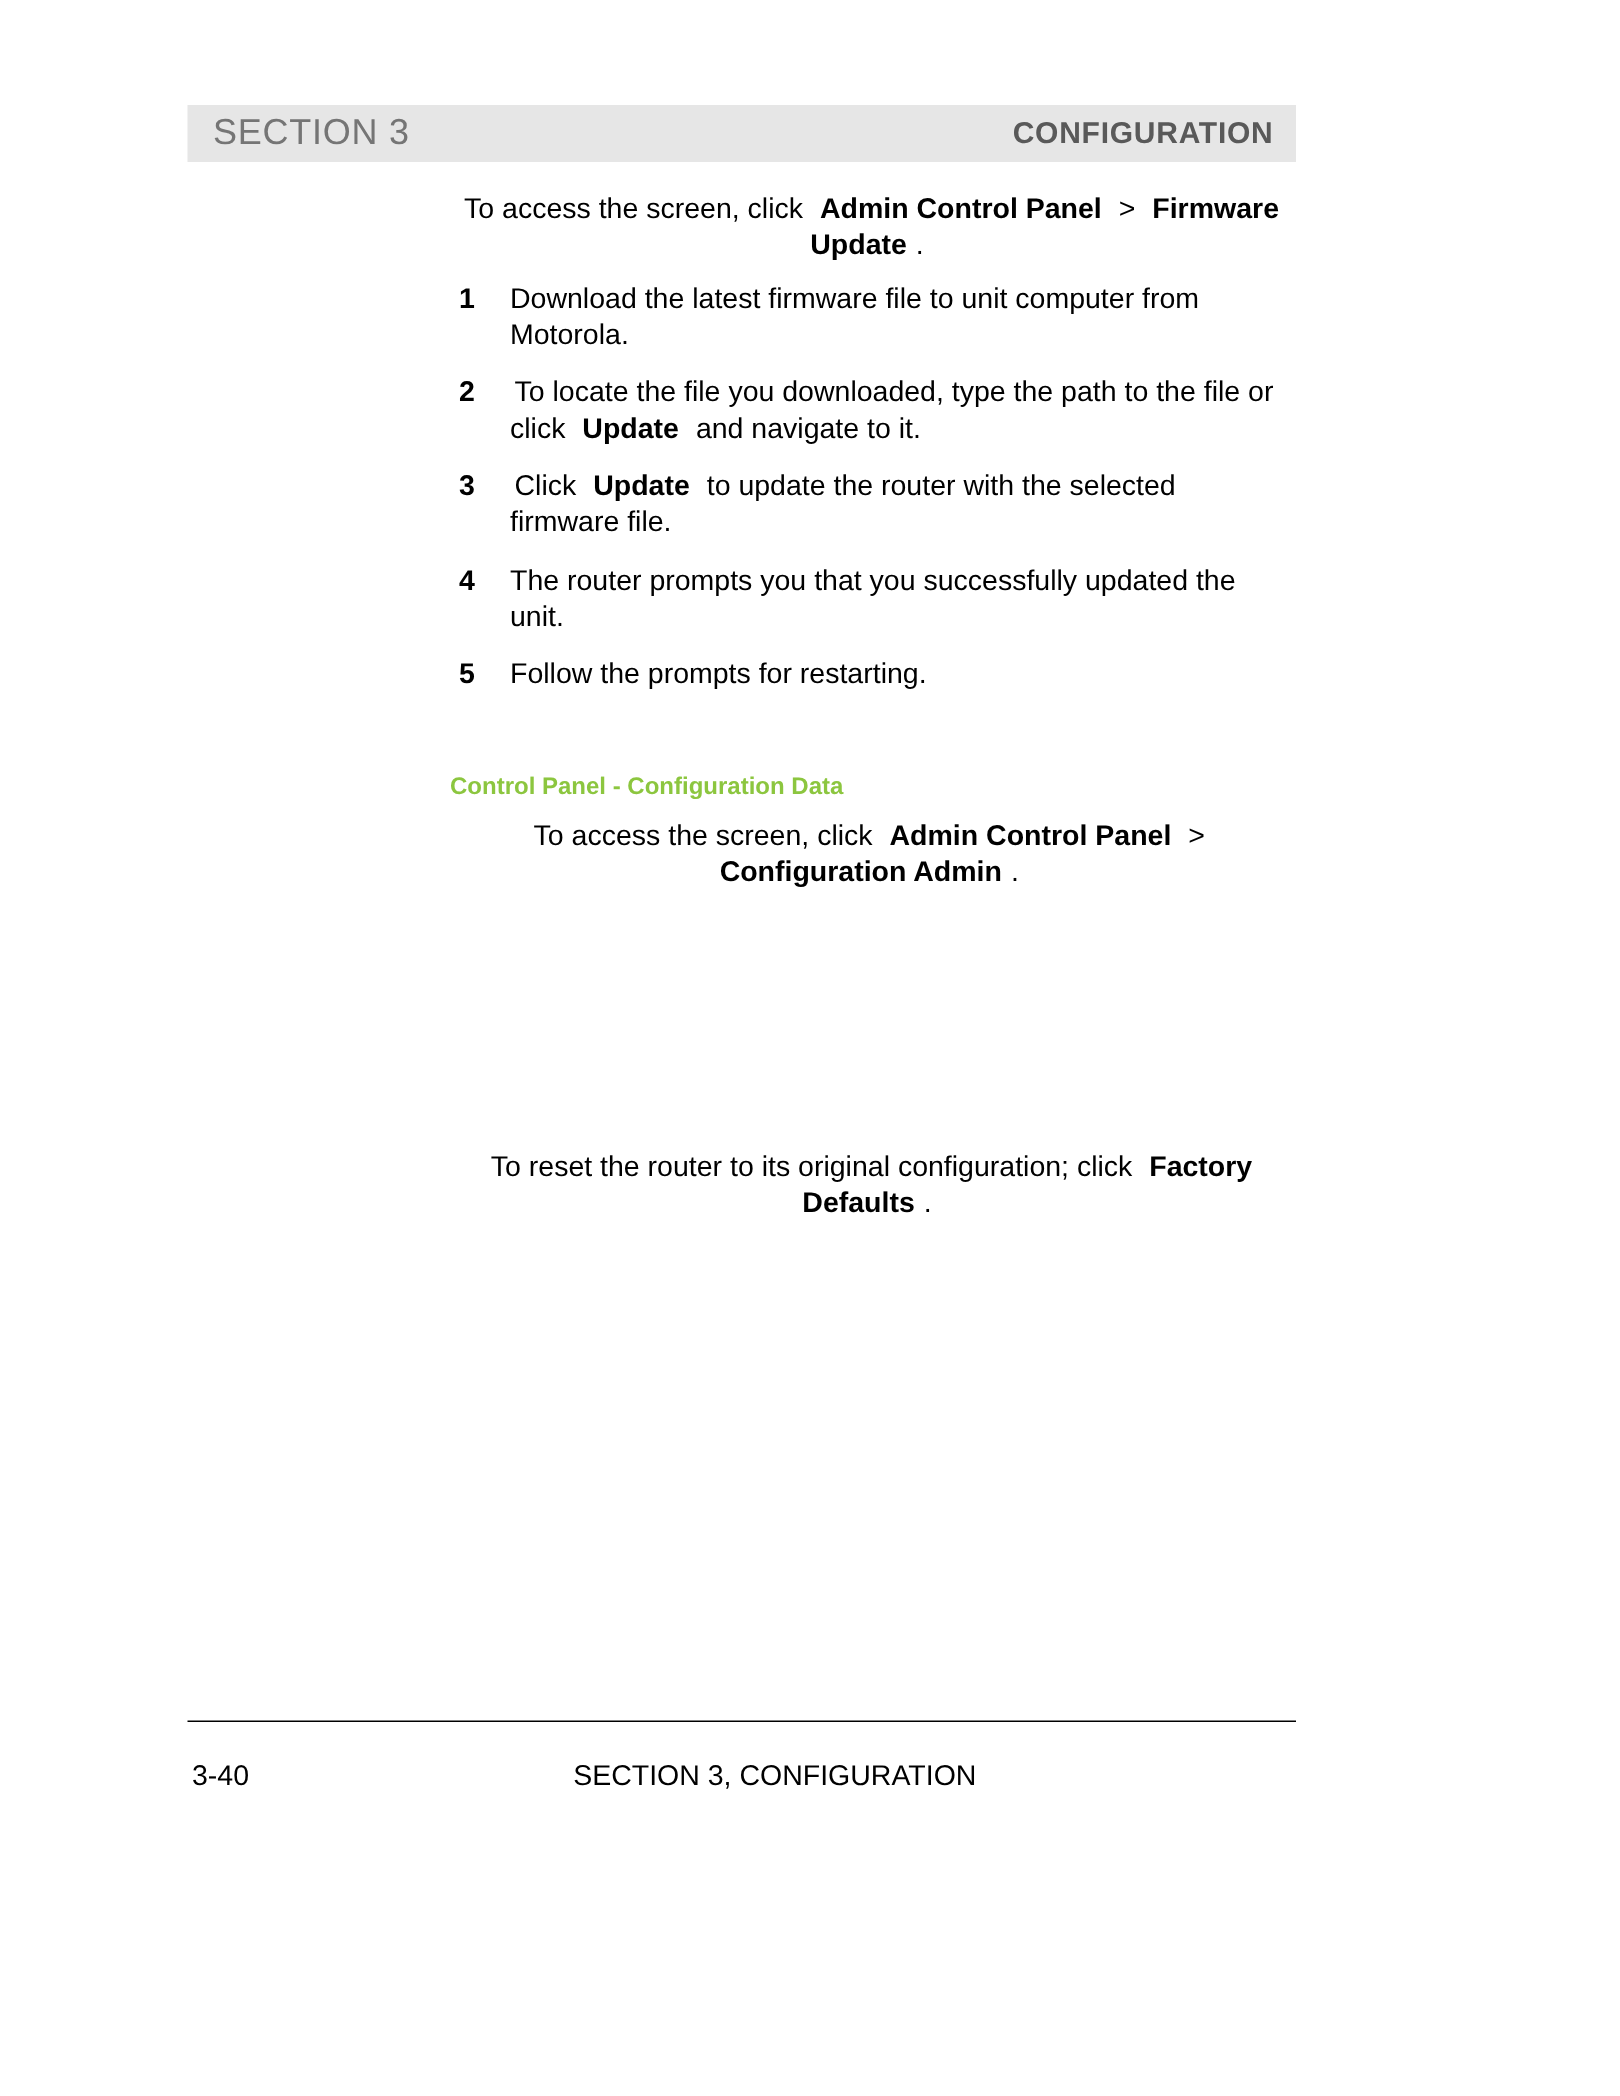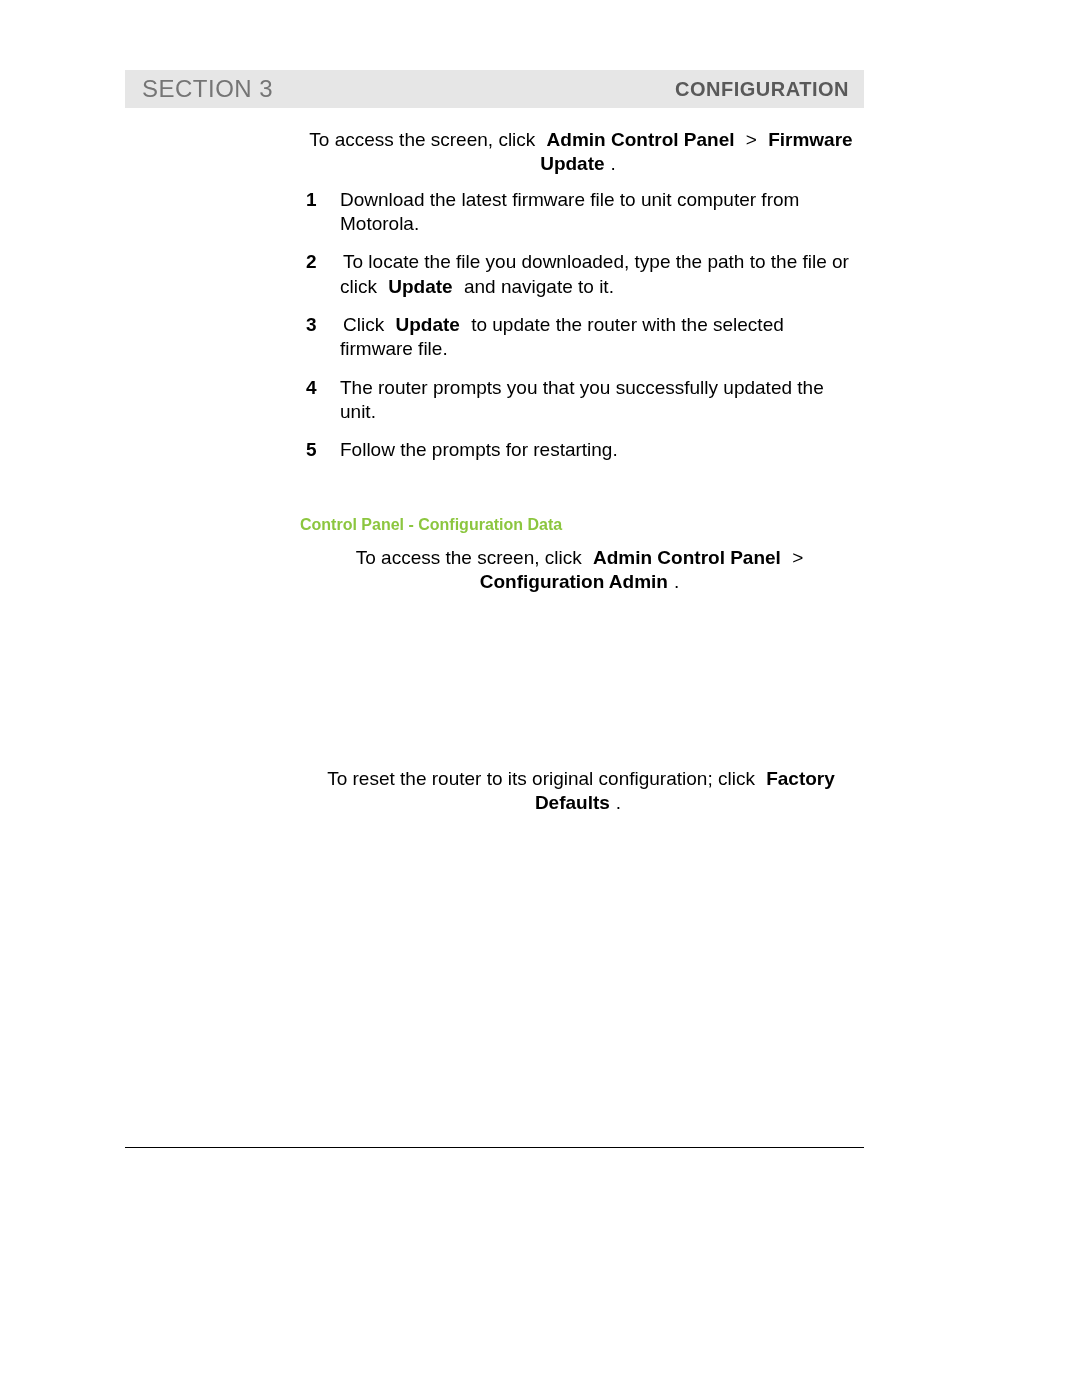--- a/index.html
+++ b/index.html
@@ -116,14 +116,18 @@
       <span>To access the screen, click </span><span class="b">Admin Control Panel</span><span> &gt; </span><span class="b">Configuration Admin</span><span>.</span>
     </p>
 
     <p class="para gap-reset">
       <span>To reset the router to its original configuration; click </span><span class="b">Factory Defaults</span><span>.</span>
     </p>
 
   </div>
 
   <div class="footer-rule"></div>
+  <div class="footer">
+    <div class="footer-left">3-40</div>
+    <div class="footer-center">SECTION 3, CONFIGURATION</div>
+  </div>
 
 </div>
 
 </body></html>

